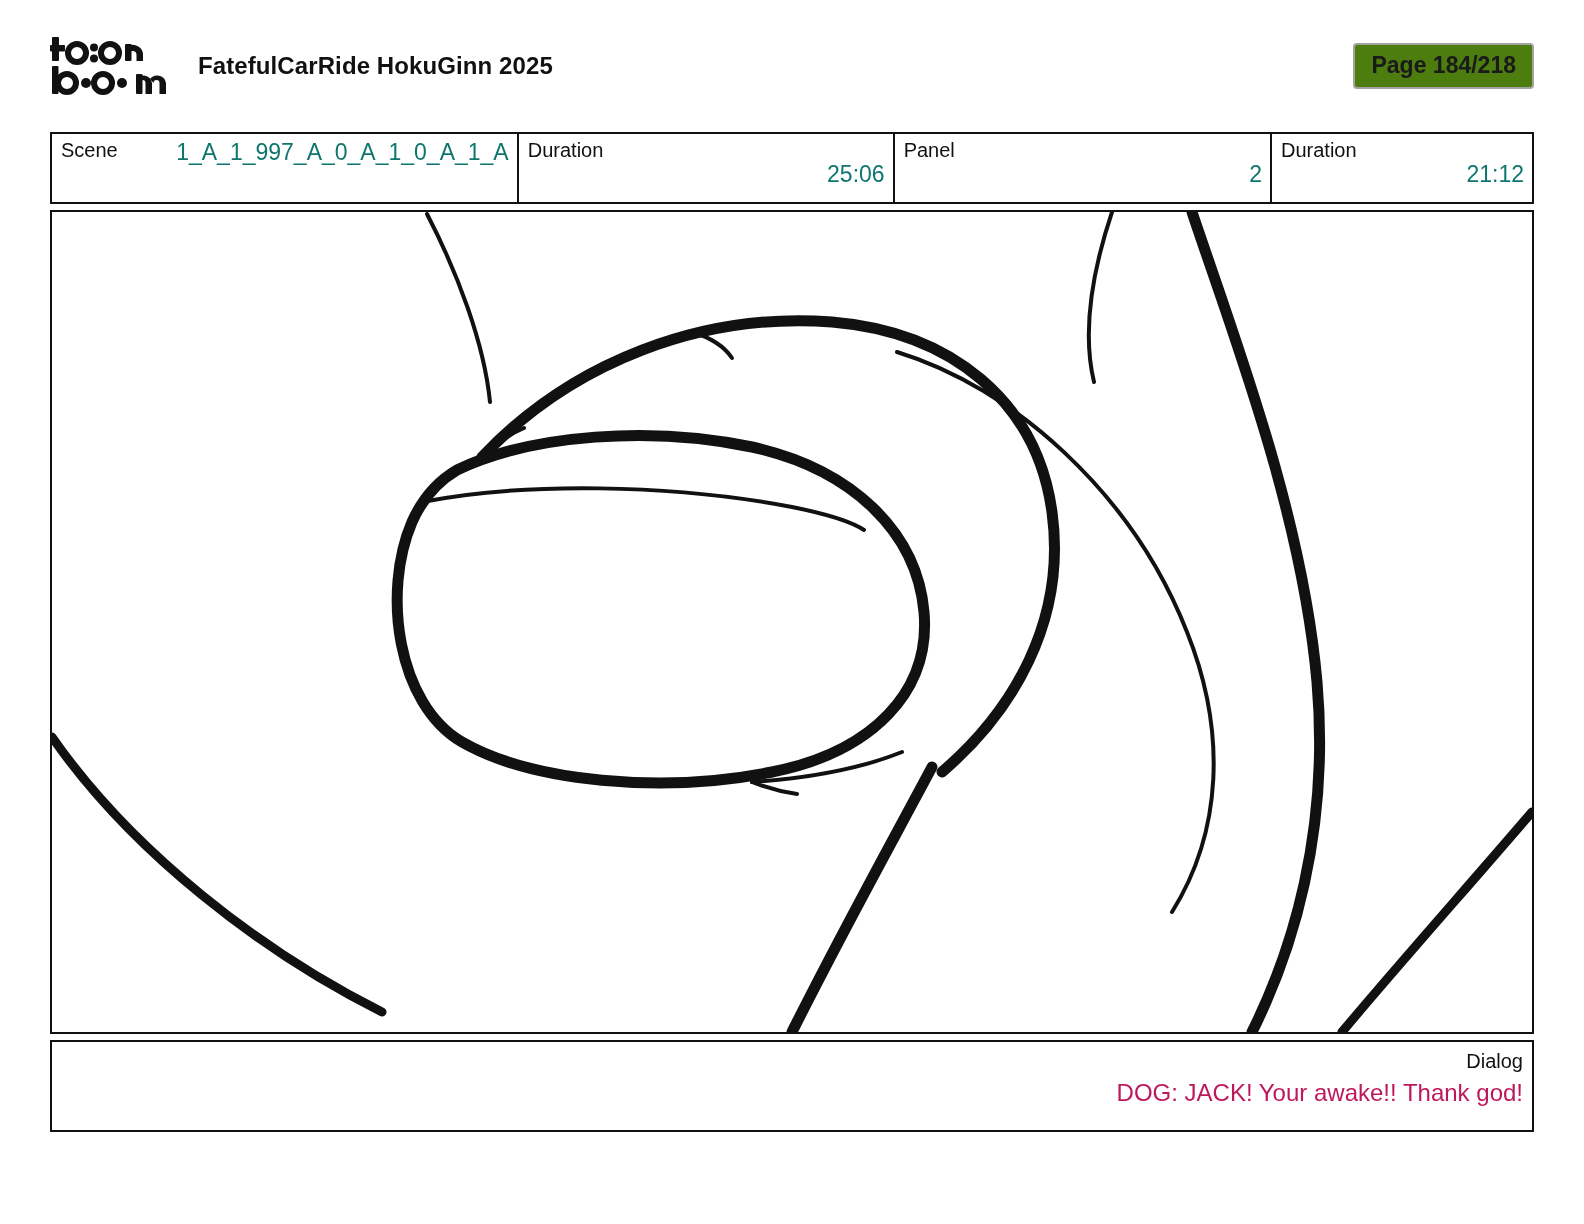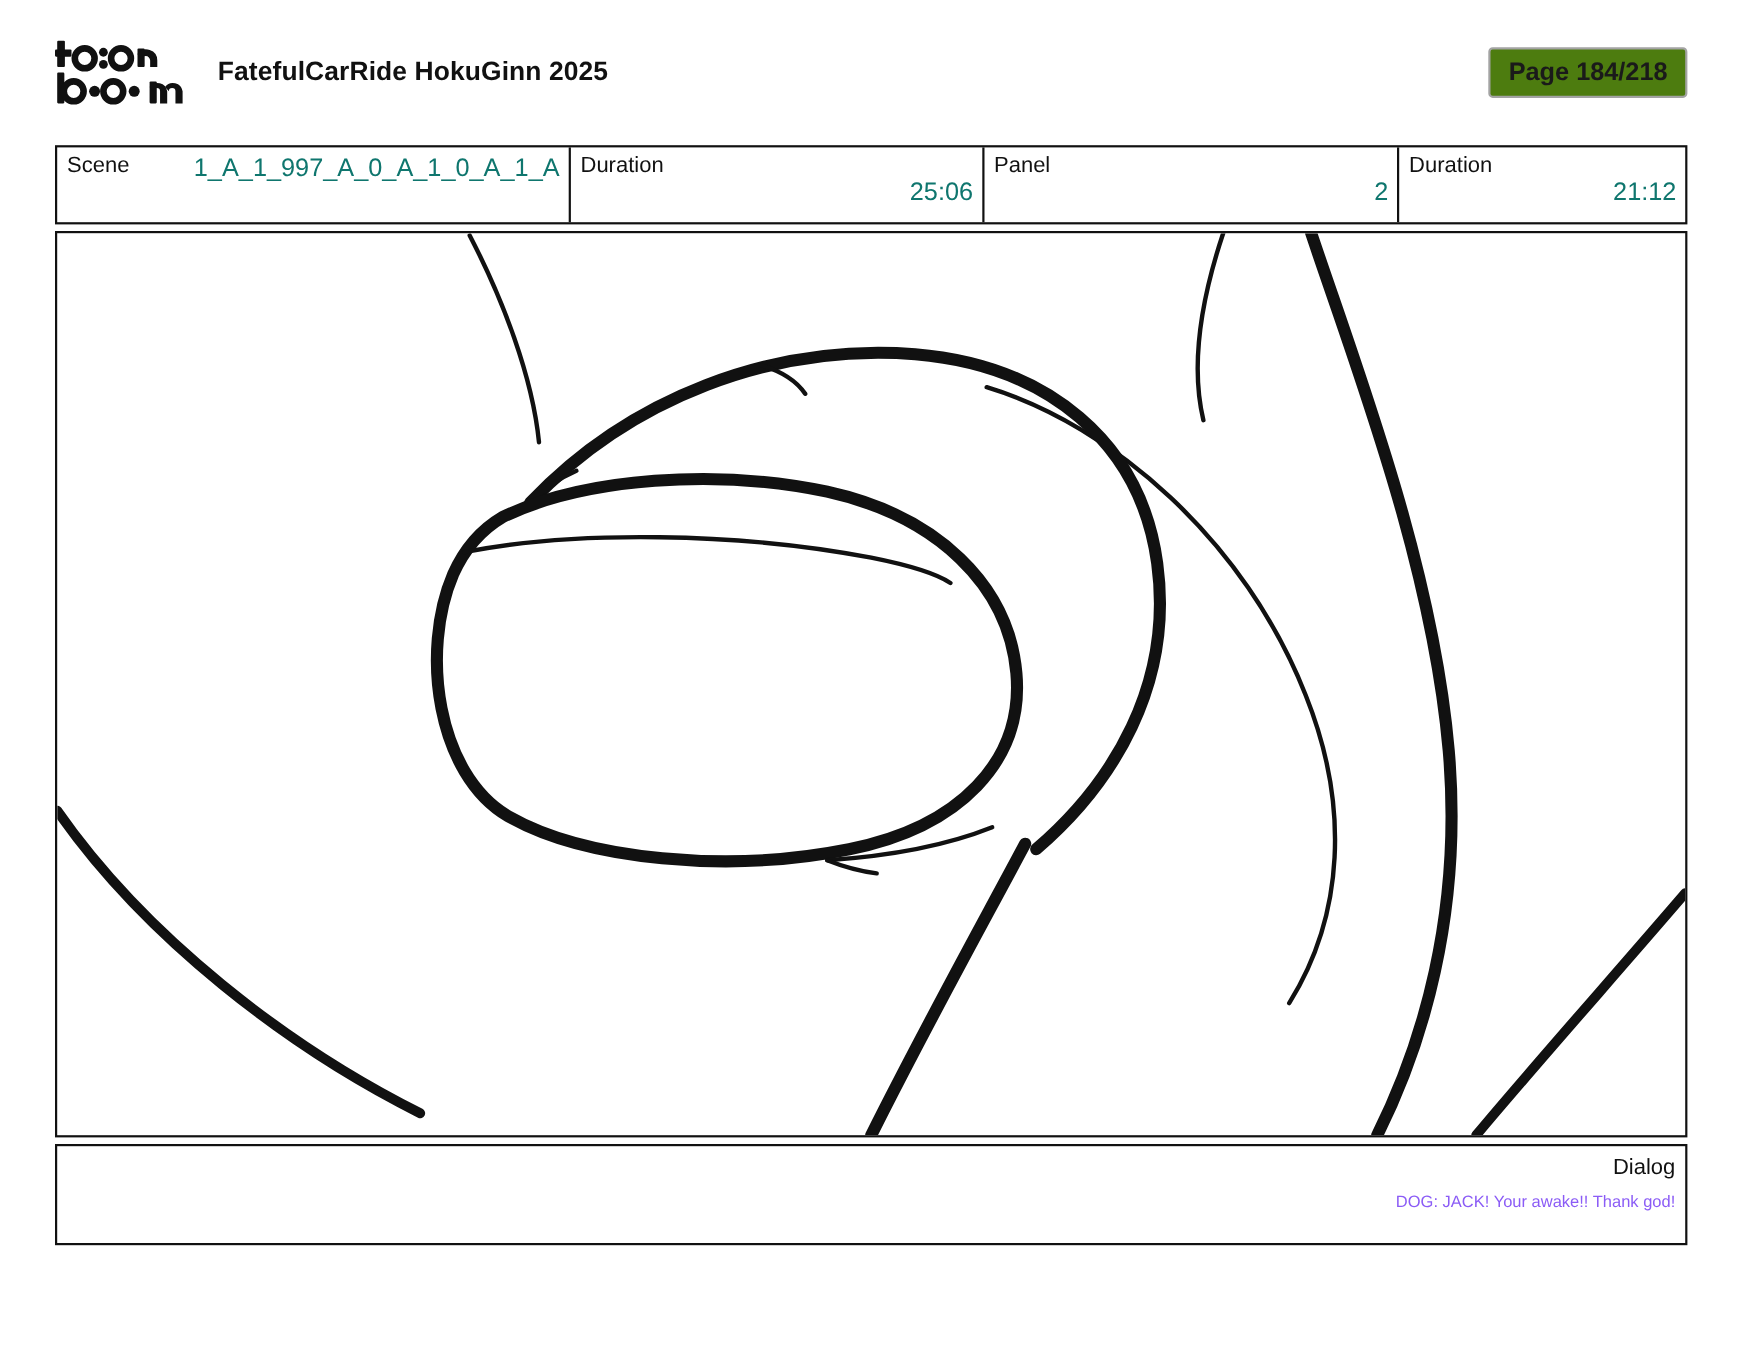--- a/index.html
+++ b/index.html
@@ -117,23 +117,23 @@
     box-sizing: border-box;
     padding: 6px 9px;
     text-align: right;
   }
   .dialog-label {
     font-size: 20px;
     line-height: 26px;
     color: #111;
   }
   .dialog-line {
-    font-size: 15px;
+    font-size: 24px;
     line-height: 30px;
-    color: #8b5cf6;
+    color: #be185d;
     margin-top: 4px;
   }
 </style>
 </head>
 <body>
 
 <div class="page">
 
   <div class="header">
 

